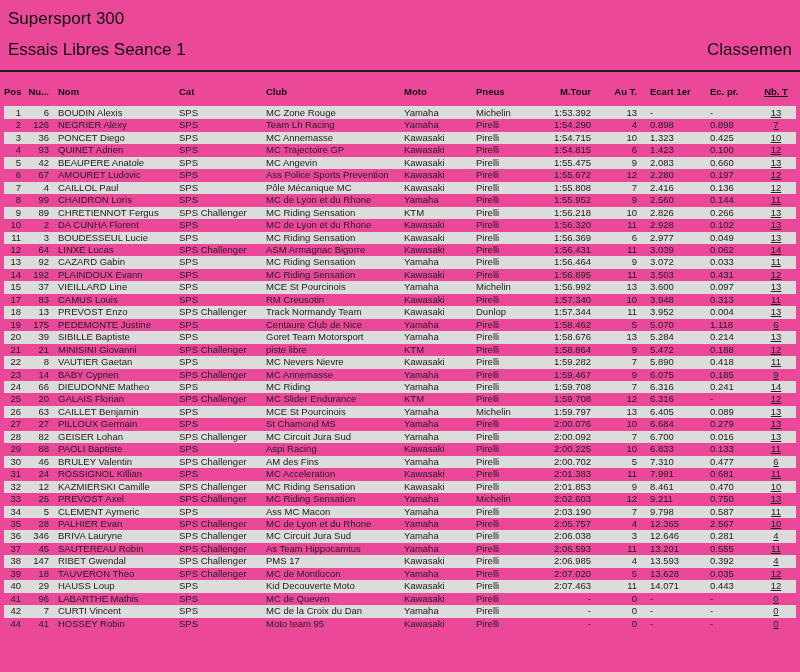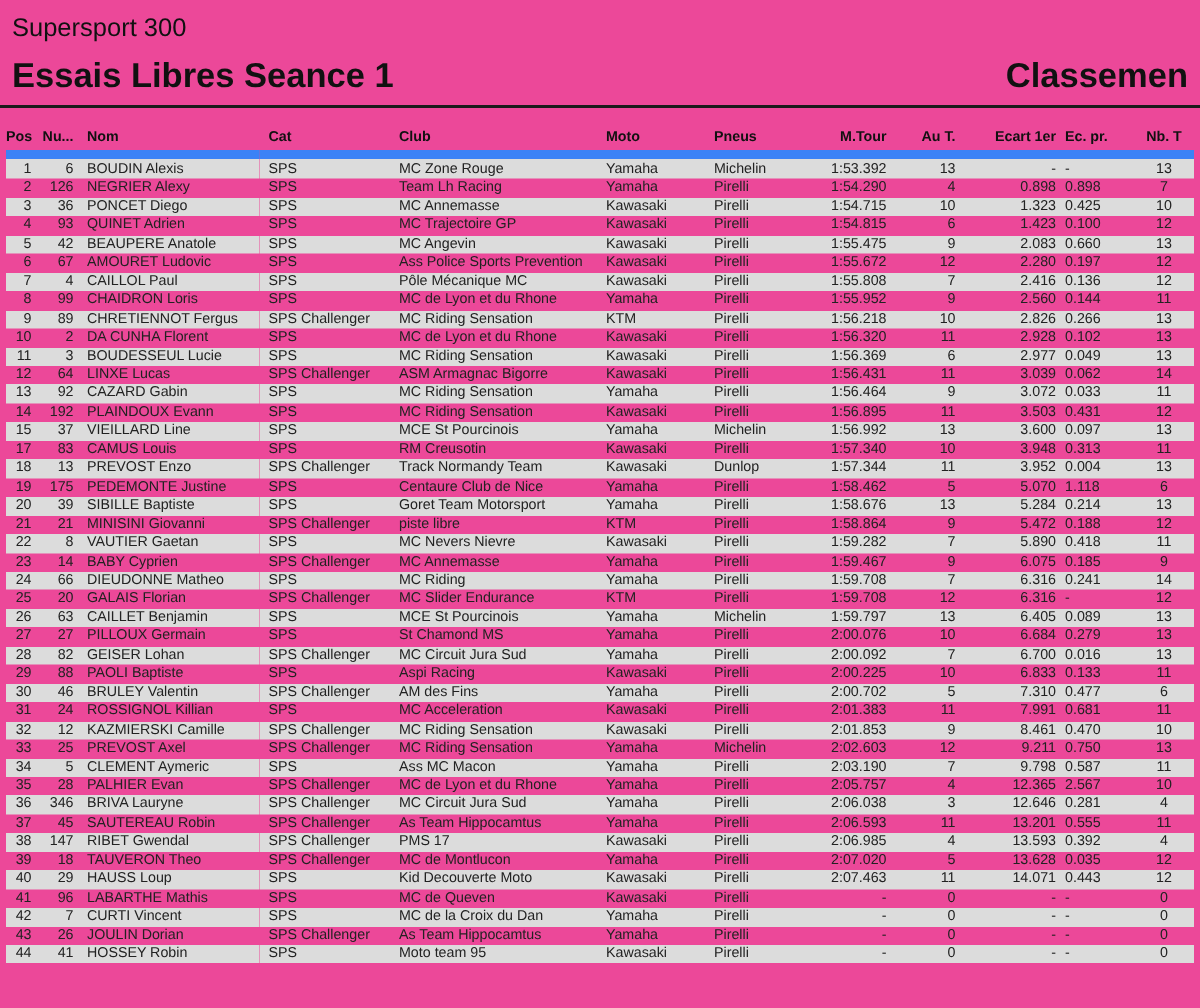--- a/index.html
+++ b/index.html
@@ -4,41 +4,41 @@
 <style>
   html,body{margin:0;padding:0;background:#ffffff;}
   .page{
     width:800px;height:672px;background:#ec4899;overflow:hidden;
     font-family:"Liberation Sans","DejaVu Sans",sans-serif;color:#1a1a1a;
     box-sizing:border-box;
   }
   .titles{padding:9px 8px 0 8px;}
   .title-line1{font-size:17px;line-height:20px;margin:0 0 11px 0;font-weight:400;color:#111;}
   .title-line2{display:flex;justify-content:space-between;align-items:baseline;margin:0 0 10px 0;}
-  .session-title,.classification-title{font-size:23px;line-height:20px;font-weight:700;color:#111;}
+  .session-title,.classification-title{font-size:17px;line-height:20px;font-weight:400;color:#111;}
   .classification-title{white-space:nowrap;margin-left:24px;}
   .top-rule{border-top:2px solid #1a1a1a;margin:0;}
   table.results{
     border-collapse:collapse;table-layout:fixed;
     width:792px;margin:0 4px;font-size:9.5px;
   }
   table.results th{
     font-weight:700;color:#111;font-size:9.5px;
-    padding:14px 0 3px 0;border-bottom:6px solid #3b82f6;white-space:nowrap;overflow:hidden;
+    padding:14px 0 3px 0;border-bottom:2px solid #3b82f6;white-space:nowrap;overflow:hidden;
   }
   table.results td{
     height:12.45px;padding:0;line-height:12.45px;color:#222;
     white-space:nowrap;overflow:hidden;
   }
   table.results tbody tr:nth-child(odd){background:#dcdcdc;}
   table.results tbody tr:first-child td{padding-top:1px;}
   .al-left{text-align:left;padding-left:6px !important;}
   .al-right{text-align:right;padding-right:3px !important;}
-  .al-center{text-align:center;}
-  .al-leftpad{text-align:right;padding-left:10px !important;}
+  .al-center{text-align:center;text-decoration:underline;}
+  .al-leftpad{text-align:left;padding-left:10px !important;}
   tbody{border-top:6px solid transparent;}
 </style>
 </head>
 <body>
 
 <div class="page">
   <div class="titles">
     <div class="title-line1">Supersport 300</div>
     <div class="title-line2">
       <span class="session-title">Essais Libres Seance 1</span>
@@ -647,42 +647,28 @@
           <td class="al-left">MC de la Croix du Dan</td>
           <td class="al-left">Yamaha</td>
           <td class="al-left">Pirelli</td>
           <td class="al-right">-</td>
           <td class="al-right">0</td>
           <td class="al-leftpad">-</td>
           <td class="al-left">-</td>
           <td class="al-center">0</td>
         </tr>
         <tr>
-          <td class="al-right">43</td>
-          <td class="al-right">26</td>
-          <td class="al-left">JOULIN Dorian</td>
-          <td class="al-left">SPS Challenger</td>
-          <td class="al-left">As Team Hippocamtus</td>
-          <td class="al-left">Yamaha</td>
+          <td class="al-right">44</td>
+          <td class="al-right">41</td>
+          <td class="al-left">HOSSEY Robin</td>
+          <td class="al-left">SPS</td>
+          <td class="al-left">Moto team 95</td>
+          <td class="al-left">Kawasaki</td>
           <td class="al-left">Pirelli</td>
           <td class="al-right">-</td>
           <td class="al-right">0</td>
           <td class="al-leftpad">-</td>
           <td class="al-left">-</td>
           <td class="al-center">0</td>
         </tr>
-        <tr>
-          <td class="al-right">44</td>
-          <td class="al-right">41</td>
-          <td class="al-left">HOSSEY Robin</td>
-          <td class="al-left">SPS</td>
-          <td class="al-left">Moto team 95</td>
-          <td class="al-left">Kawasaki</td>
-          <td class="al-left">Pirelli</td>
-          <td class="al-right">-</td>
-          <td class="al-right">0</td>
-          <td class="al-leftpad">-</td>
-          <td class="al-left">-</td>
-          <td class="al-center">0</td>
-        </tr>
       </tbody>
   </table>
 </div>
 
 </body></html>

